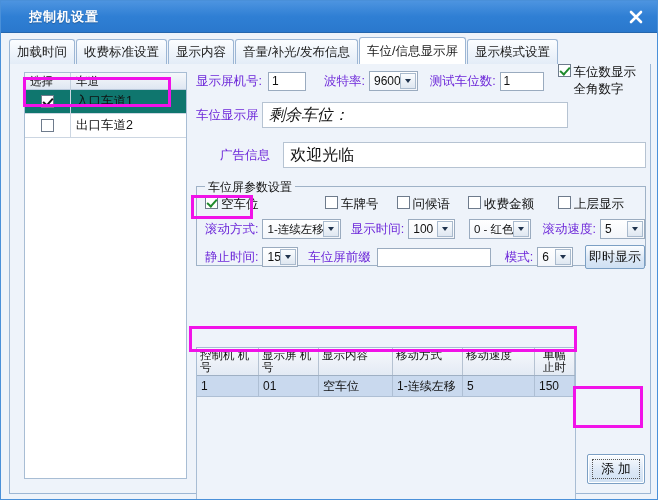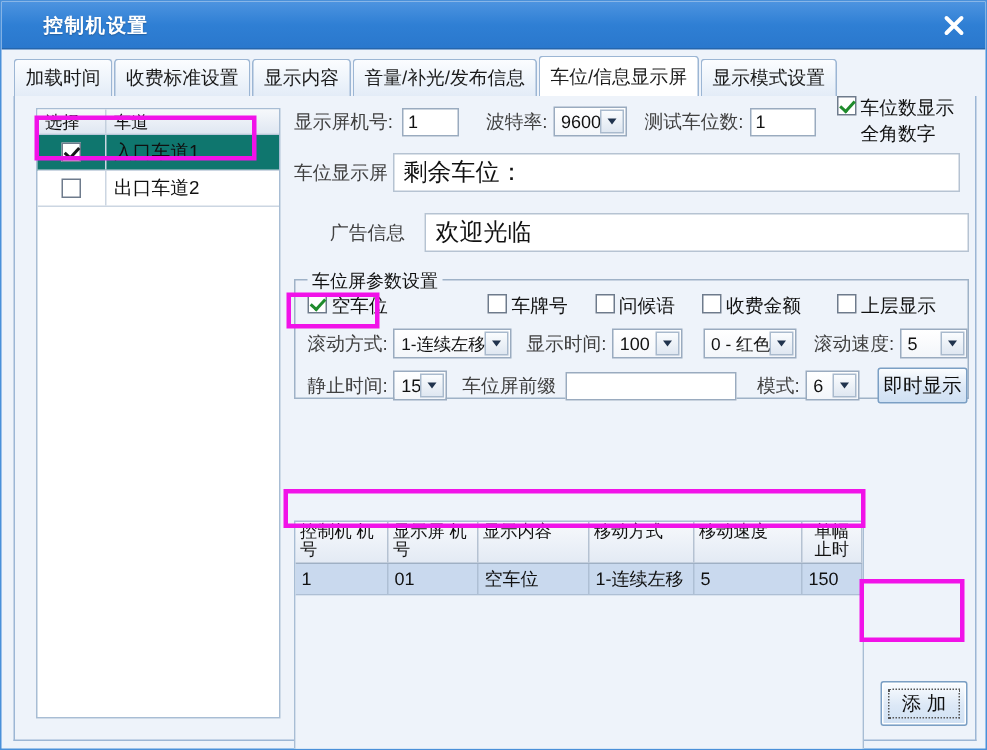--- a/index.html
+++ b/index.html
@@ -134,21 +134,21 @@
     border: solid #15171a;
     border-width: 0 2px 2px 0;
     transform: rotate(42deg);
   }
   .cb.green.checked::after { border-color: #1f8b2c; }
 
   
   .rightcol { position: absolute; left: 186px; top: 6px; width: 450px; }
 
   .row { display: flex; align-items: center; }
-  .lbl { color: #404040; font-size: 12.5px; white-space: nowrap; }
+  .lbl { color: #6d28d9; font-size: 12.5px; white-space: nowrap; }
 
   .inp {
     background: #ffffff;
     border: 1px solid #9aabbf;
     height: 19px;
     font-family: "Liberation Sans", "DejaVu Sans", sans-serif;
     font-size: 12px;
     color: #111;
     padding: 0 3px;
     line-height: 17px;
@@ -304,21 +304,21 @@
         <span class="lbl" style="margin-left:12px;">测试车位数:</span>
         <input class="inp" style="width: 44px; margin-left: 4px;" value="1">
         <span class="chk-inline" style="margin-left:14px;">
           <span class="cb green checked"></span>
           <span>车位数显示全角数字</span>
         </span>
       </div>
 
       <div class="row" style="height:34px; margin-top:6px;">
         <span class="lbl" style="width:66px;">车位显示屏</span>
-        <div class="bigfield" style="width:378px;">
+        <div class="bigfield" style="width:306px;font-style:italic;">
           <span>剩余车位：</span>
         </div>
       </div>
 
       <div class="row" style="height:34px; margin-top:6px;margin-left:24px;">
         <span class="lbl" style="width:66px;">广告信息</span>
         <div class="bigfield" style="width:378px;">
           <span>欢迎光临</span>
         </div>
       </div>

